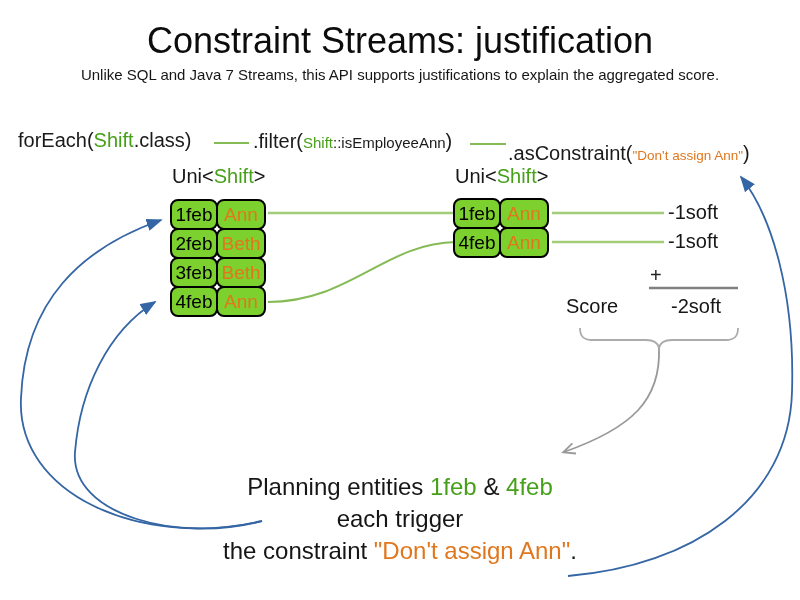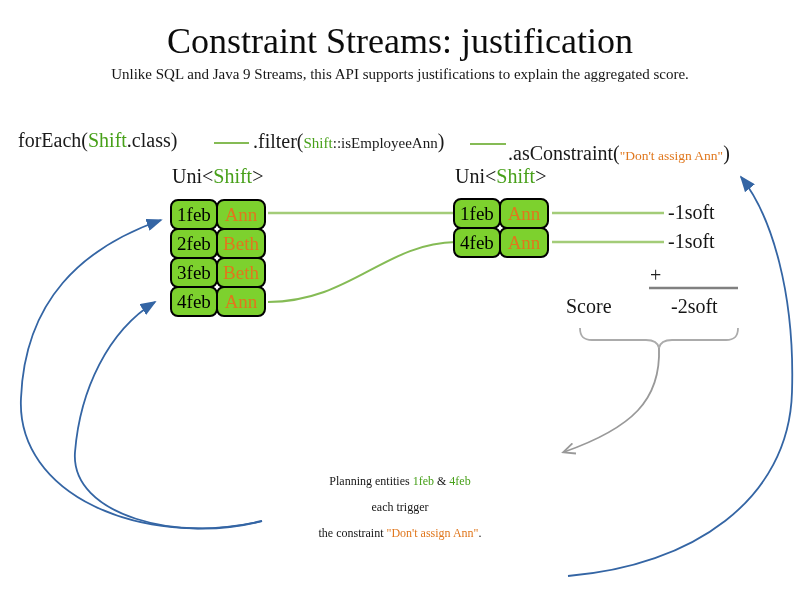--- a/index.html
+++ b/index.html
@@ -1,18 +1,18 @@
 <!DOCTYPE html>
 <html><head>
 <meta charset="utf-8">
 <style>
   html,body{margin:0;padding:0;background:#fff;}
   .slide{
     position:relative;width:800px;height:596px;background:#ffffff;
-    font-family:Liberation Serif, serif;overflow:hidden;color:#111;
+    font-family:Liberation Sans, sans-serif;overflow:hidden;color:#111;
   }
   .overlay{position:absolute;left:0;top:0;width:800px;height:600px;z-index:0;}
   .abs{position:absolute;z-index:1;white-space:nowrap;}
   .title{left:0;top:20px;width:800px;text-align:center;font-size:36px;font-weight:400;color:#0c0c0c;}
   .subtitle{left:0;top:66px;width:800px;text-align:center;font-size:15px;color:#161616;}
   .code{font-size:20px;color:#1a1a1a;}
   .code .small{font-size:15px;}
   .code .tiny{font-size:13.5px;}
   .green{color:#47a019;}
   .orange{color:#e0771d;}
@@ -24,21 +24,21 @@
     box-sizing:border-box;height:31px;border:2px solid #000;border-radius:8px;
     background:#7dd12e;font-size:19px;line-height:27px;text-align:center;
   }
   .cell.date{width:48px;color:#000;}
   .cell.name{width:50px;margin-left:-2px;color:#e0771d;}
   .penalty{font-size:20px;color:#161616;}
   .plus{font-size:20px;color:#222;}
   .score-label,.score-value{font-size:20px;color:#161616;}
   .why{left:100px;top:468px;width:600px;text-align:center;z-index:1;position:absolute;}
   .why h2{margin:0 0 10px 0;font-size:28px;font-weight:700;color:#0c0c0c;}
-  .why p{margin:0;font-size:12px;line-height:26px;color:#161616;}
+  .why p{margin:6px;font-size:24px;line-height:26px;color:#161616;}
 </style>
 </head>
 <body>
 
 <div class="slide">
 
   <svg class="overlay" viewBox="0 0 800 600">
     <defs>
       <marker id="blueHead" markerWidth="9" markerHeight="7" refX="8" refY="3.5" orient="auto">
         <path d="M0,0 L9,3.5 L0,7 Z" fill="#3465a4"></path>
@@ -59,21 +59,21 @@
     <path d="M 580,328 C 580,337 584,340 592,340 L 646,340 C 654,340 658,343 659,348 C 660,343 664,340 672,340 L 726,340 C 734,340 738,337 738,328" stroke="#ababab" stroke-width="1.8" fill="none"></path>
 
     <path d="M 659,348 C 661,400 632,428 564,452" stroke="#999999" stroke-width="1.8" fill="none" marker-end="url(#grayHead)"></path>
 
     <path d="M 262,521 C 140,549 16,494 21,398 C 25,300 82,248 161,220" stroke="#3465a4" stroke-width="1.8" fill="none" marker-end="url(#blueHead)"></path>
     <path d="M 262,521 C 180,543 70,516 75,452 C 80,390 108,331 155,302" stroke="#3465a4" stroke-width="1.8" fill="none" marker-end="url(#blueHead)"></path>
     <path d="M 568,576 C 692,566 789,500 792,392 C 795,294 772,216 741,177" stroke="#3465a4" stroke-width="1.8" fill="none" marker-end="url(#blueHead)"></path>
   </svg>
 
   <div class="abs title">Constraint Streams: justification</div>
-  <div class="abs subtitle">Unlike SQL and Java 9 Streams, this API supports justifications to explain the aggregated score.</div>
+  <div class="abs subtitle">Unlike SQL and Java 7 Streams, this API supports justifications to explain the aggregated score.</div>
 
   <div class="abs code" style="left:253px;top:130px;"><span>.filter(</span><span class="small green">Shift</span><span class="small">::isEmployeeAnn</span><span>)</span></div>
 
   <div class="abs code" style="left:18px;top:129px;"><span>forEach(</span><span class="green">Shift</span><span>.class)</span></div>
 
 
   <div class="abs code" style="left:508px;top:142px;"><span>.asConstraint(</span><span class="tiny orange">"Don't assign Ann"</span><span>)</span></div>
 
   <div class="abs uni-label" style="left:172px;top:165px;"><span>Uni&lt;</span><span class="green">Shift</span><span>&gt;</span></div>
 

